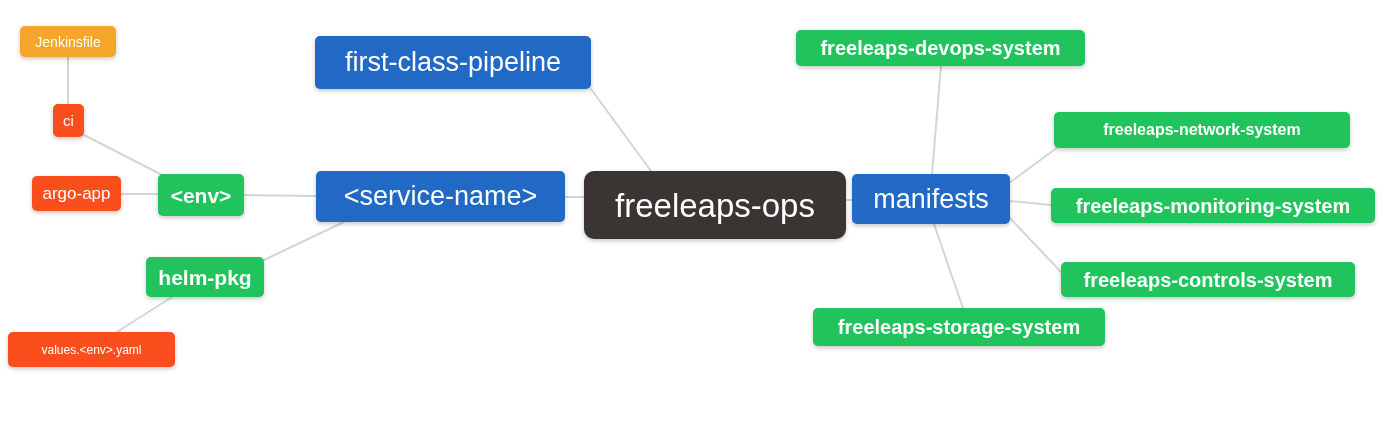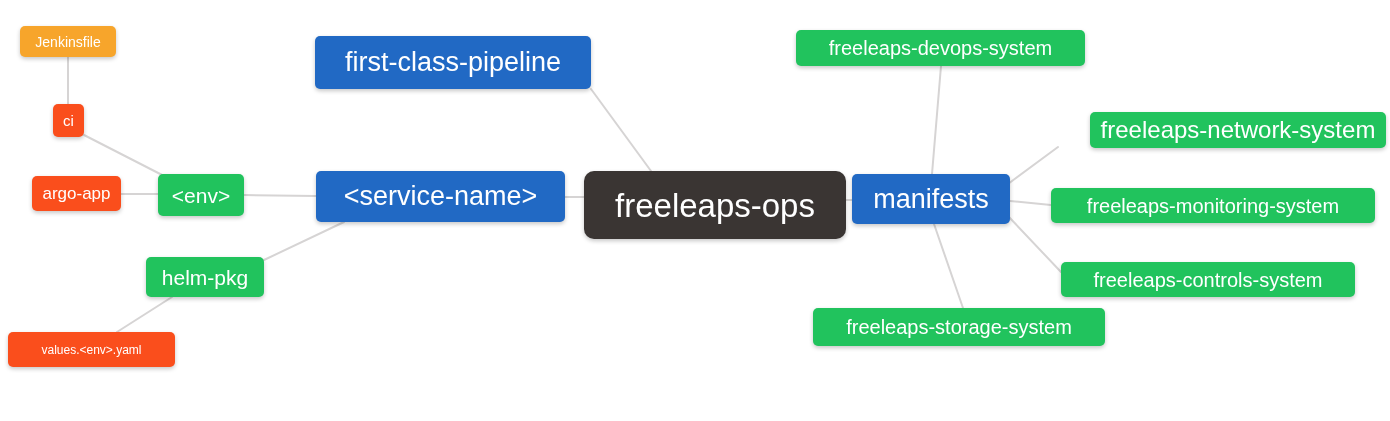--- a/index.html
+++ b/index.html
@@ -33,38 +33,38 @@
     justify-content: center;
     color: var(--text, #ffffff);
     border-radius: 5px;
     box-shadow: 0 2px 4px rgba(0,0,0,0.22);
     white-space: nowrap;
     cursor: pointer;
     line-height: 1;
     user-select: none;
   }
   .bg-blue  { background: var(--blue,  #2169c4); }
-  .bg-green { background: var(--green, #21c35d); }
+  .bg-green { background: var(--green, #21c35d); font-weight: bold; }
   .bg-red   { background: var(--red,   #fa4e1c); }
   .bg-amber { background: var(--amber, #f7a52b); }
   .bg-dark  { background: var(--dark,  #3a3533); border-radius: 10px; }
 
   
   #node-jenkinsfile          { left:20px;   top:26px;  width:96px;  height:31px; font-size:14px; }
   #node-ci                   { left:53px;   top:104px; width:31px;  height:33px; font-size:15px; }
   #node-argo-app             { left:32px;   top:176px; width:89px;  height:35px; font-size:17px; }
   #node-env                  { left:158px;  top:174px; width:86px;  height:42px; font-size:21px; }
   #node-helm-pkg             { left:146px;  top:257px; width:118px; height:40px; font-size:21px; }
   #node-values-env-yaml      { left:8px;    top:332px; width:167px; height:35px; font-size:12px; }
   #node-first-class-pipeline { left:315px;  top:36px;  width:276px; height:53px; font-size:27px; }
   #node-service-name         { left:316px;  top:171px; width:249px; height:51px; font-size:27px; }
   #node-freeleaps-ops        { left:584px;  top:171px; width:262px; height:68px; font-size:33px; }
   #node-manifests            { left:852px;  top:174px; width:158px; height:50px; font-size:27px; }
   #node-devops-system        { left:796px;  top:30px;  width:289px; height:36px; font-size:20px; }
-  #node-network-system       { left:1054px; top:112px; width:296px; height:36px; font-size:24px;margin-left:36px; }
+  #node-network-system       { left:1054px; top:112px; width:296px; height:36px; font-size:16px; }
   #node-monitoring-system    { left:1051px; top:188px; width:324px; height:35px; font-size:20px; }
   #node-controls-system      { left:1061px; top:262px; width:294px; height:35px; font-size:20px; }
   #node-storage-system       { left:813px;  top:308px; width:292px; height:38px; font-size:20px; }
 </style>
 </head>
 <body>
 
 <div id="canvas">
 
   <svg id="edge-layer" viewBox="0 0 1390 421" xmlns="http://www.w3.org/2000/svg">

